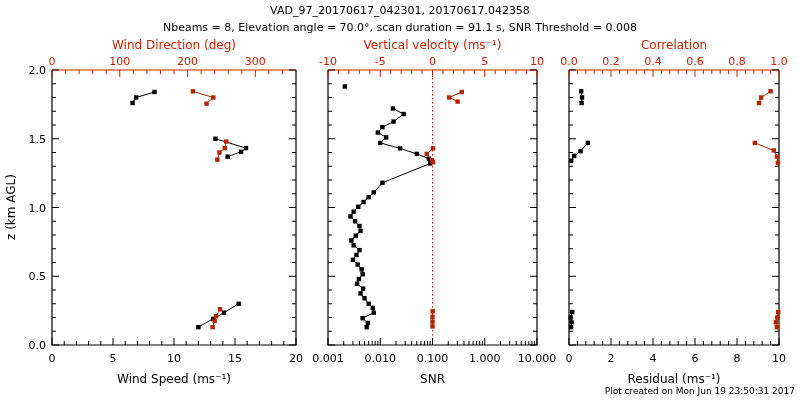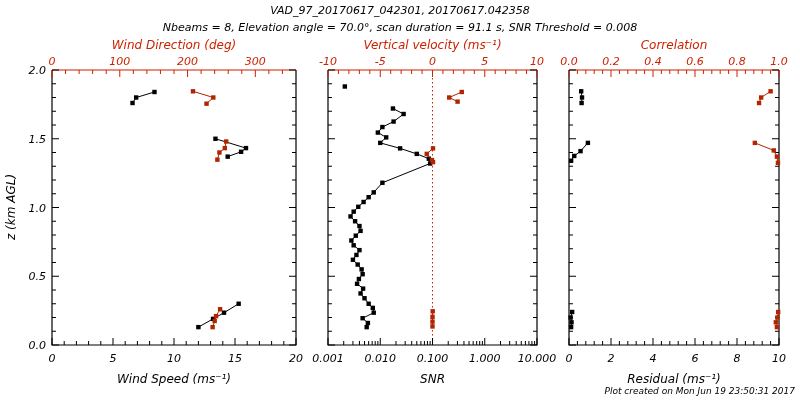--- a/index.html
+++ b/index.html
@@ -1,18 +1,18 @@
 <!DOCTYPE html>
 <html><head>
 <meta charset="utf-8">
 <style>
   html,body{margin:0;padding:0;background:#ffffff;}
   body{width:800px;height:400px;overflow:hidden;
        font-family:"DejaVu Sans","Liberation Sans",sans-serif;}
-  #stage{position:relative;width:800px;height:400px;background:#fff;font-style:italic;}
+  #stage{position:relative;width:800px;height:400px;background:#fff;}
   svg{display:block;}
   text{font-family:"DejaVu Sans","Liberation Sans",sans-serif;}
   .ttl{font-size:11px;fill:#000;}
   .sub{font-size:11px;fill:#000;}
   .axlabel{font-size:12px;fill:#000;}
   .axlabel-red{font-size:12px;fill:#cc2200;}
   .tick{font-size:11px;fill:#000;}
   .tick-red{font-size:11px;fill:#cc2200;}
   .foot{font-size:9px;fill:#000;}
   .frame{fill:none;stroke:#000;stroke-width:1.2;}

